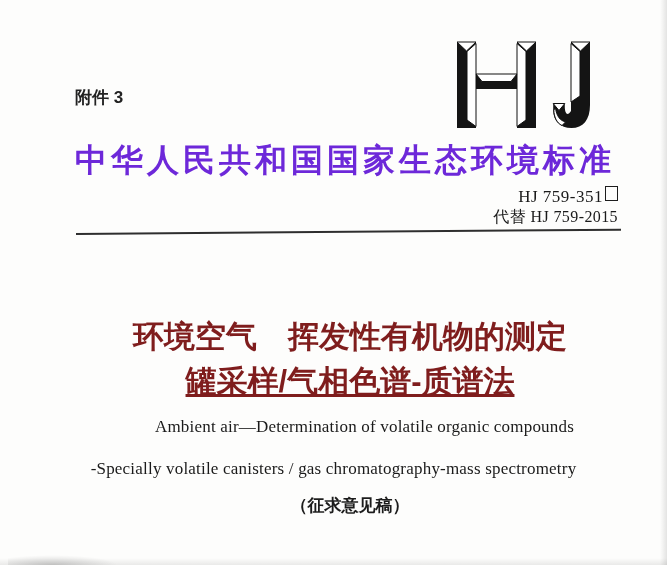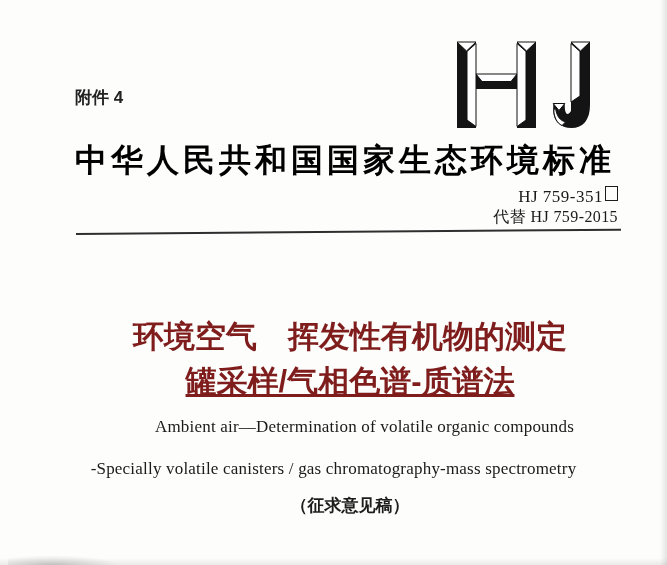--- a/index.html
+++ b/index.html
@@ -14,21 +14,21 @@
     left:75px; top:86px; font-size:17px; font-weight:600;
     font-family:"Liberation Sans", sans-serif; color:#222;
   }
 
   .logo{ left:450px; top:36px; width:150px; height:100px; }
   .logo svg{display:block; width:150px; height:100px;}
   .sr-only{position:absolute; width:1px; height:1px; overflow:hidden; clip:rect(0 0 0 0); white-space:nowrap;}
 
   .heading{
     left:75px; top:139px; font-size:32px; font-weight:bold;
-    letter-spacing:4px; color:#000000;
+    letter-spacing:4px; color:#6d28d9;
     font-family:Liberation Mono, monospace;
   }
 
   .stdno{ right:49px; top:186px; font-size:17px; letter-spacing:0.5px; text-align:right; color:#1b1b1b;}
   .stdno .box{
     display:inline-block; width:11px; height:13px; margin-left:2px;
     border:1.6px solid #1d1d1d; vertical-align:1px;
   }
   .replaces{ right:49px; top:207px; font-size:16px; letter-spacing:0.4px; text-align:right; color:#1b1b1b;}
 
@@ -64,21 +64,21 @@
   .edge-bottom{position:absolute; left:0; right:0; bottom:0; height:7px;
     background:linear-gradient(to bottom, rgba(0,0,0,0), rgba(0,0,0,0.08));}
   .smudge-bl{position:absolute; left:8px; bottom:0; width:110px; height:10px;
     background:radial-gradient(ellipse at 40% 100%, rgba(0,0,0,0.18), rgba(0,0,0,0) 70%);}
 </style>
 </head>
 <body>
 
 <div class="page">
 
-  <div class="abs attachment">附件 4</div>
+  <div class="abs attachment">附件 3</div>
 
   <div class="abs logo">
     <span class="sr-only">HJ</span>
     <svg viewBox="0 0 150 100">
 
       <path d="M7,6 H26 V38 H67 V6 H86 V92 H67 V53 H26 V92 H7 Z" fill="#141414"></path>
 
       <path d="M7,6 L26,6 L16.5,15 Z" fill="#ffffff" stroke="#111" stroke-width="1"></path>
       <path d="M26,7.5 L17,15.5 L17,84 L26,90.5 Z" fill="#ffffff" stroke="#111" stroke-width="1"></path>
       <path d="M67,6 L86,6 L76.5,15 Z" fill="#ffffff" stroke="#111" stroke-width="1"></path>

